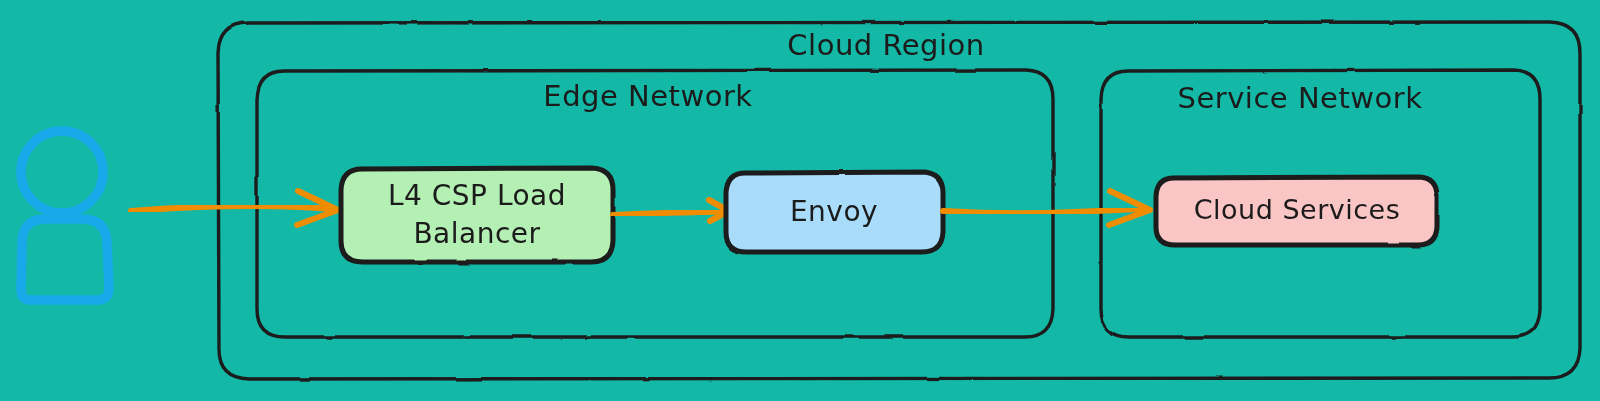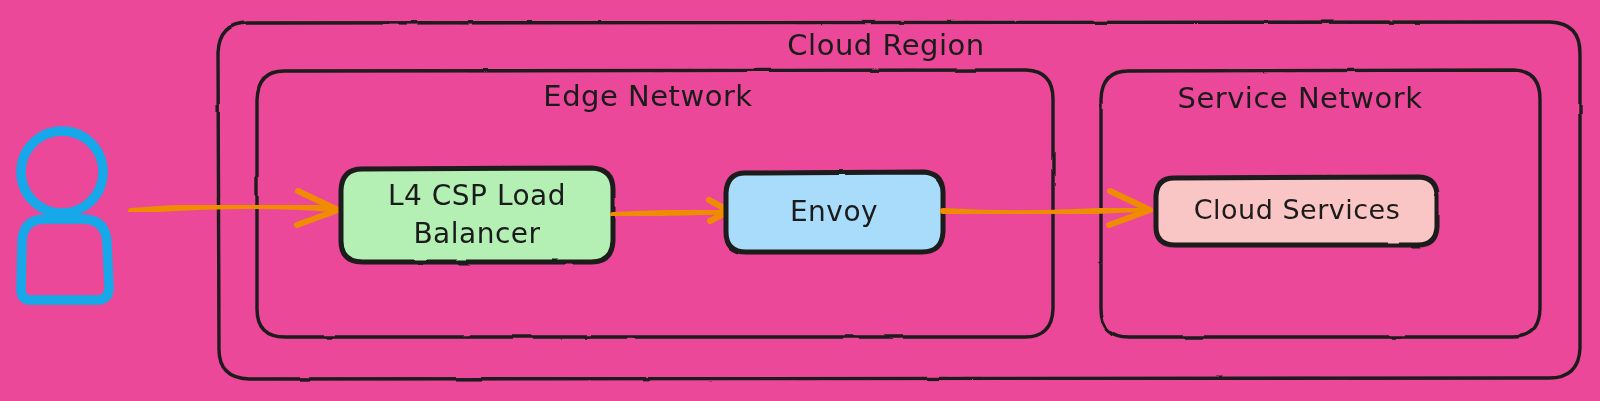--- a/index.html
+++ b/index.html
@@ -7,21 +7,21 @@
     padding: 0;
     background: #ffffff;
   }
   body {
     font-family: "DejaVu Sans", sans-serif;
   }
   #canvas {
     position: relative;
     width: 1600px;
     height: 401px;
-    background: #ec4899;
+    background: #14b8a6;
     overflow: hidden;
   }
   #scene {
     position: absolute;
     inset: 0;
     width: 1600px;
     height: 401px;
   }
   .hand-text {
     font-family: "DejaVu Sans", sans-serif;

